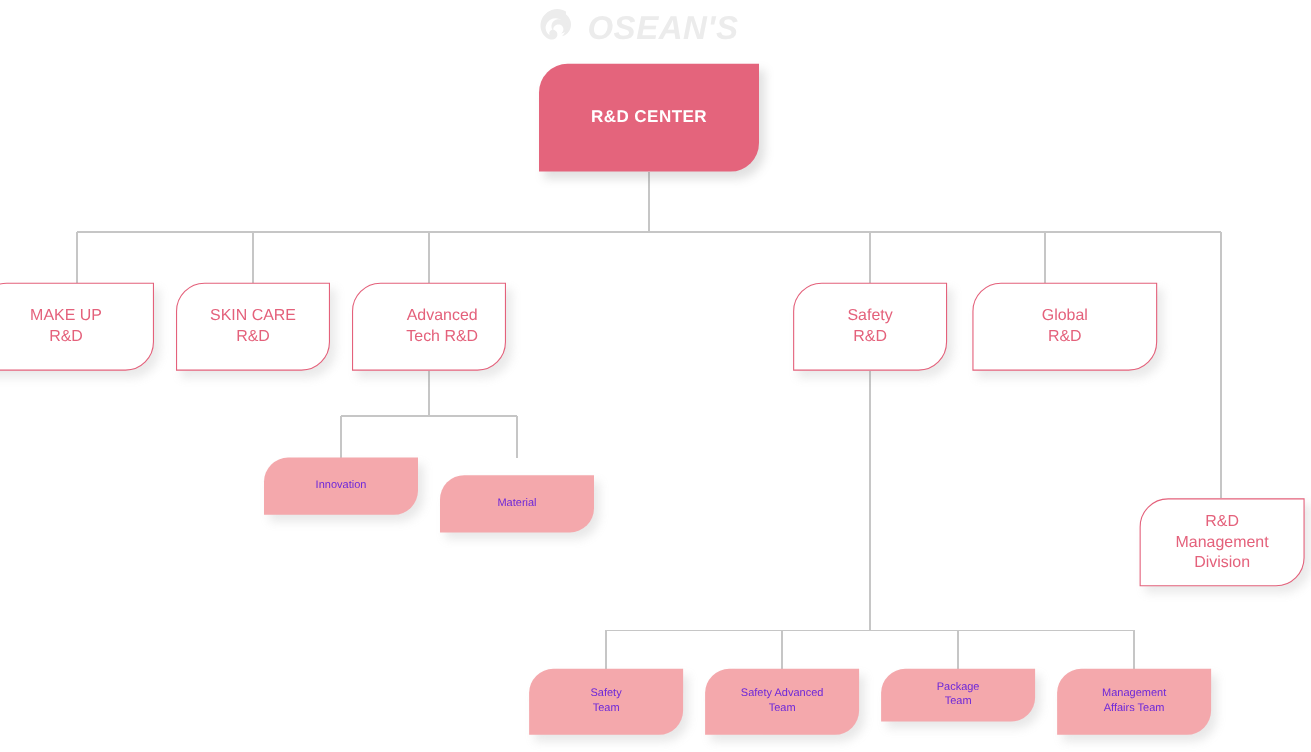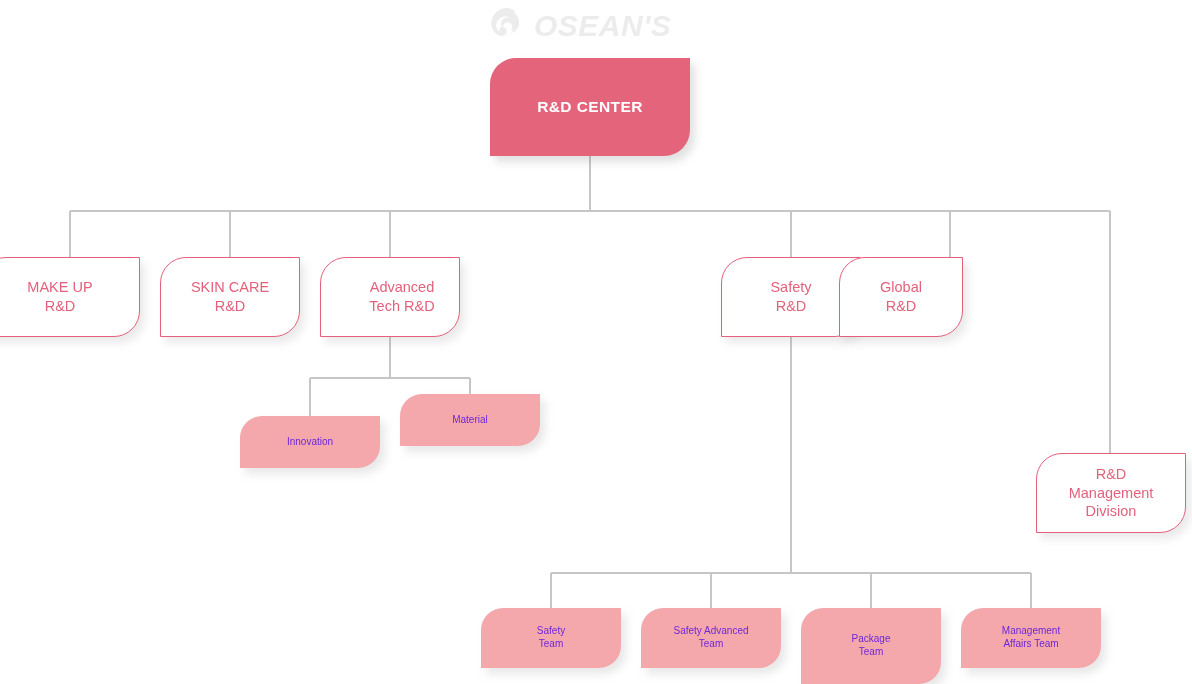--- a/index.html
+++ b/index.html
@@ -150,30 +150,30 @@
   <div id="node-layer">
       <div class="node root" style="left: 490px; top: 58px; width: 200px; height: 98px;"><span class="node-label">R&amp;D CENTER</span></div>
       <div class="node division" style="left: -20px; top: 257px; width: 160px; height: 80px;"><span class="node-label">MAKE UP
 R&amp;D</span></div>
       <div class="node division" style="left: 160px; top: 257px; width: 140px; height: 80px; align-items: center;"><span class="node-label">SKIN CARE
 R&amp;D</span></div>
       <div class="node division" style="left: 320px; top: 257px; width: 140px; height: 80px; padding-left: 24px;"><span class="node-label">Advanced
 Tech R&amp;D</span></div>
       <div class="node division" style="left: 721px; top: 257px; width: 140px; height: 80px;"><span class="node-label">Safety
 R&amp;D</span></div>
-      <div class="node division" style="left: 839px; top: 257px; width: 124px; height: 80px;"><span class="node-label">Global
+      <div class="node division" style="left: 884px; top: 257px; width: 168px; height: 80px;"><span class="node-label">Global
 R&amp;D</span></div>
       <div class="node division" style="left: 1036px; top: 453px; width: 150px; height: 80px;"><span class="node-label">R&amp;D
 Management
 Division</span></div>
       <div class="node team" style="left: 240px; top: 416px; width: 140px; height: 52px;"><span class="node-label">Innovation</span></div>
-      <div class="node team" style="left: 400px; top: 394px; width: 140px; height: 52px;"><span class="node-label">Material</span></div>
+      <div class="node team" style="left: 400px; top: 432px; width: 140px; height: 52px;"><span class="node-label">Material</span></div>
       <div class="node team" style="left: 481px; top: 608px; width: 140px; height: 60px;"><span class="node-label">Safety
 Team</span></div>
       <div class="node team" style="left: 641px; top: 608px; width: 140px; height: 60px;"><span class="node-label">Safety Advanced
 Team</span></div>
-      <div class="node team" style="left: 801px; top: 608px; width: 140px; height: 76px;"><span class="node-label">Package
+      <div class="node team" style="left: 801px; top: 608px; width: 140px; height: 48px;"><span class="node-label">Package
 Team</span></div>
       <div class="node team" style="left: 961px; top: 608px; width: 140px; height: 60px;"><span class="node-label">Management
 Affairs Team</span></div>
     </div>
 
 </div>
 
 </body></html>

